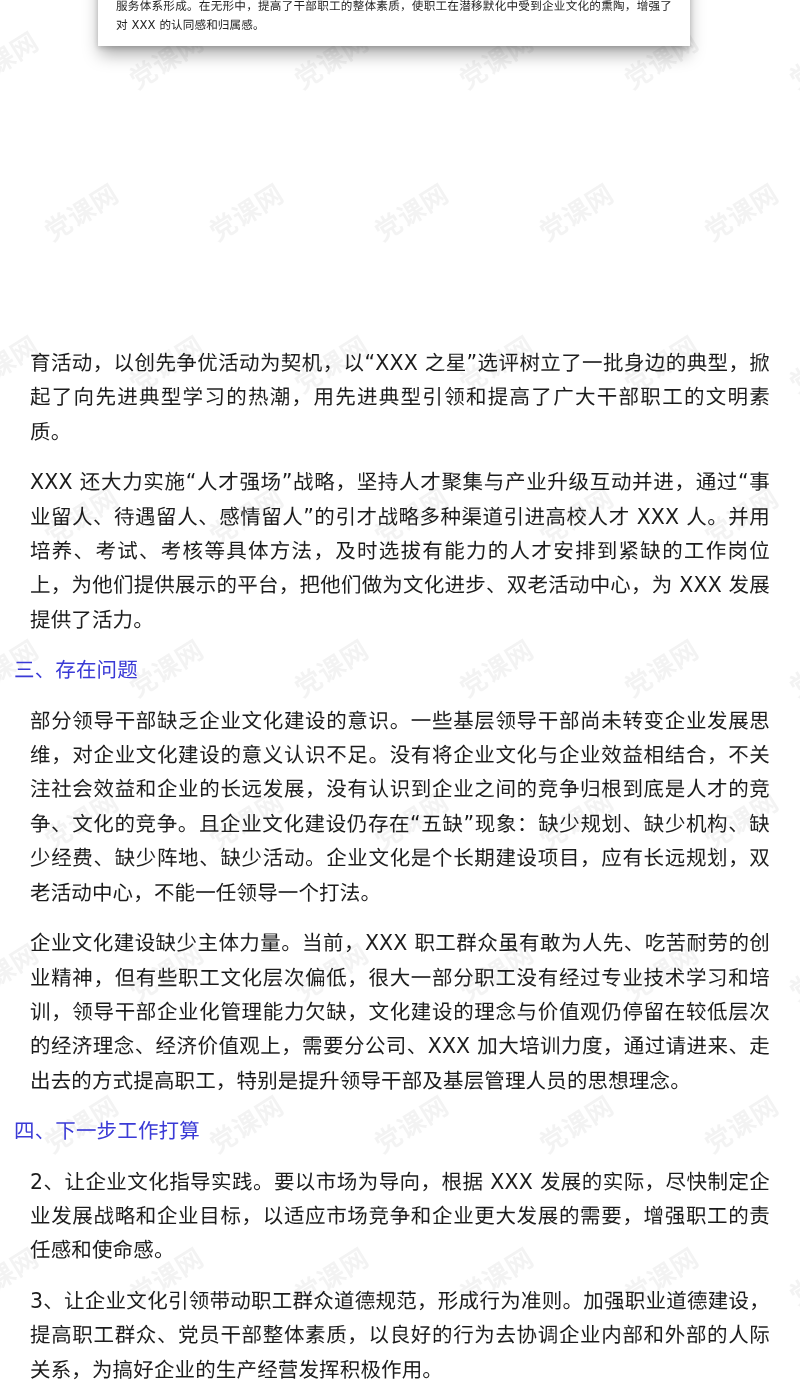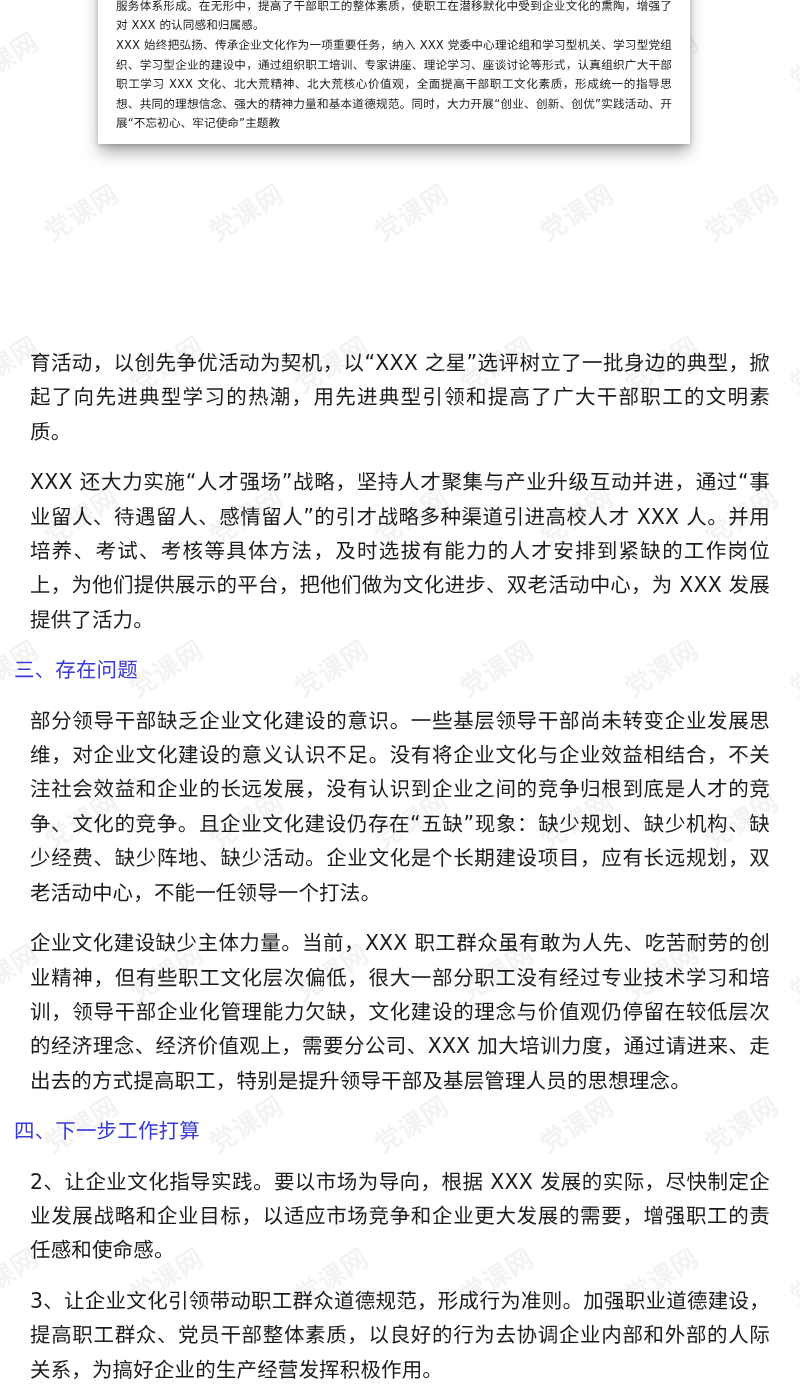--- a/index.html
+++ b/index.html
@@ -151,21 +151,20 @@
     <span class="wm" style="left: 40px; top: 1408px;">党课网</span>
     <span class="wm" style="left: 205px; top: 1408px;">党课网</span>
     <span class="wm" style="left: 370px; top: 1408px;">党课网</span>
     <span class="wm" style="left: 535px; top: 1408px;">党课网</span>
     <span class="wm" style="left: 700px; top: 1408px;">党课网</span>
   </div>
 
 <div class="page-card-wrap">
   <div class="page-card" id="preview-card">
       <p>文核心价值观、解放思想大讨论、党建领航、习指性讲话学习、“不忘初心、牢记使命”等主题教育，形成了爱岗敬业、创先争优的浓厚氛围。同时通过富含北大荒精神、XXX 文化的 XXX 公园、XXX 文化广场、双老活动中心、文化中心、优质米体验中心、农业观景平台等公共文化设施，促进了人人参与、惠及全民的文化服务体系形成。在无形中，提高了干部职工的整体素质，使职工在潜移默化中受到企业文化的熏陶，增强了对 XXX 的认同感和归属感。</p>
-      <p>XXX 始终把弘扬、传承企业文化作为一项重要任务，纳入 XXX 党委中心理论组和学习型机关、学习型党组织、学习型企业的建设中，通过组织职工培训、专家讲座、理论学习、座谈讨论等形式，认真组织广大干部职工学习 XXX 文化、北大荒精神、北大荒核心价值观，全面提高干部职工文化素质，形成统一的指导思想、共同的理想信念、强大的精神力量和基本道德规范。同时，大力开展“创业、创新、创优”实践活动、开展“不忘初心、牢记使命”主题教</p>
     </div>
 </div>
 
 <div class="doc-body" id="doc-body">
     <p>育活动，以创先争优活动为契机，以“XXX 之星”选评树立了一批身边的典型，掀起了向先进典型学习的热潮，用先进典型引领和提高了广大干部职工的文明素质。</p>
     <p>XXX 还大力实施“人才强场”战略，坚持人才聚集与产业升级互动并进，通过“事业留人、待遇留人、感情留人”的引才战略多种渠道引进高校人才 XXX 人。并用培养、考试、考核等具体方法，及时选拔有能力的人才安排到紧缺的工作岗位上，为他们提供展示的平台，把他们做为文化进步、双老活动中心，为 XXX 发展提供了活力。</p>
     <h2>三、存在问题</h2>
     <p>部分领导干部缺乏企业文化建设的意识。一些基层领导干部尚未转变企业发展思维，对企业文化建设的意义认识不足。没有将企业文化与企业效益相结合，不关注社会效益和企业的长远发展，没有认识到企业之间的竞争归根到底是人才的竞争、文化的竞争。且企业文化建设仍存在“五缺”现象：缺少规划、缺少机构、缺少经费、缺少阵地、缺少活动。企业文化是个长期建设项目，应有长远规划，双老活动中心，不能一任领导一个打法。</p>
     <p>企业文化建设缺少主体力量。当前，XXX 职工群众虽有敢为人先、吃苦耐劳的创业精神，但有些职工文化层次偏低，很大一部分职工没有经过专业技术学习和培训，领导干部企业化管理能力欠缺，文化建设的理念与价值观仍停留在较低层次的经济理念、经济价值观上，需要分公司、XXX 加大培训力度，通过请进来、走出去的方式提高职工，特别是提升领导干部及基层管理人员的思想理念。</p>
     <h2>四、下一步工作打算</h2>

